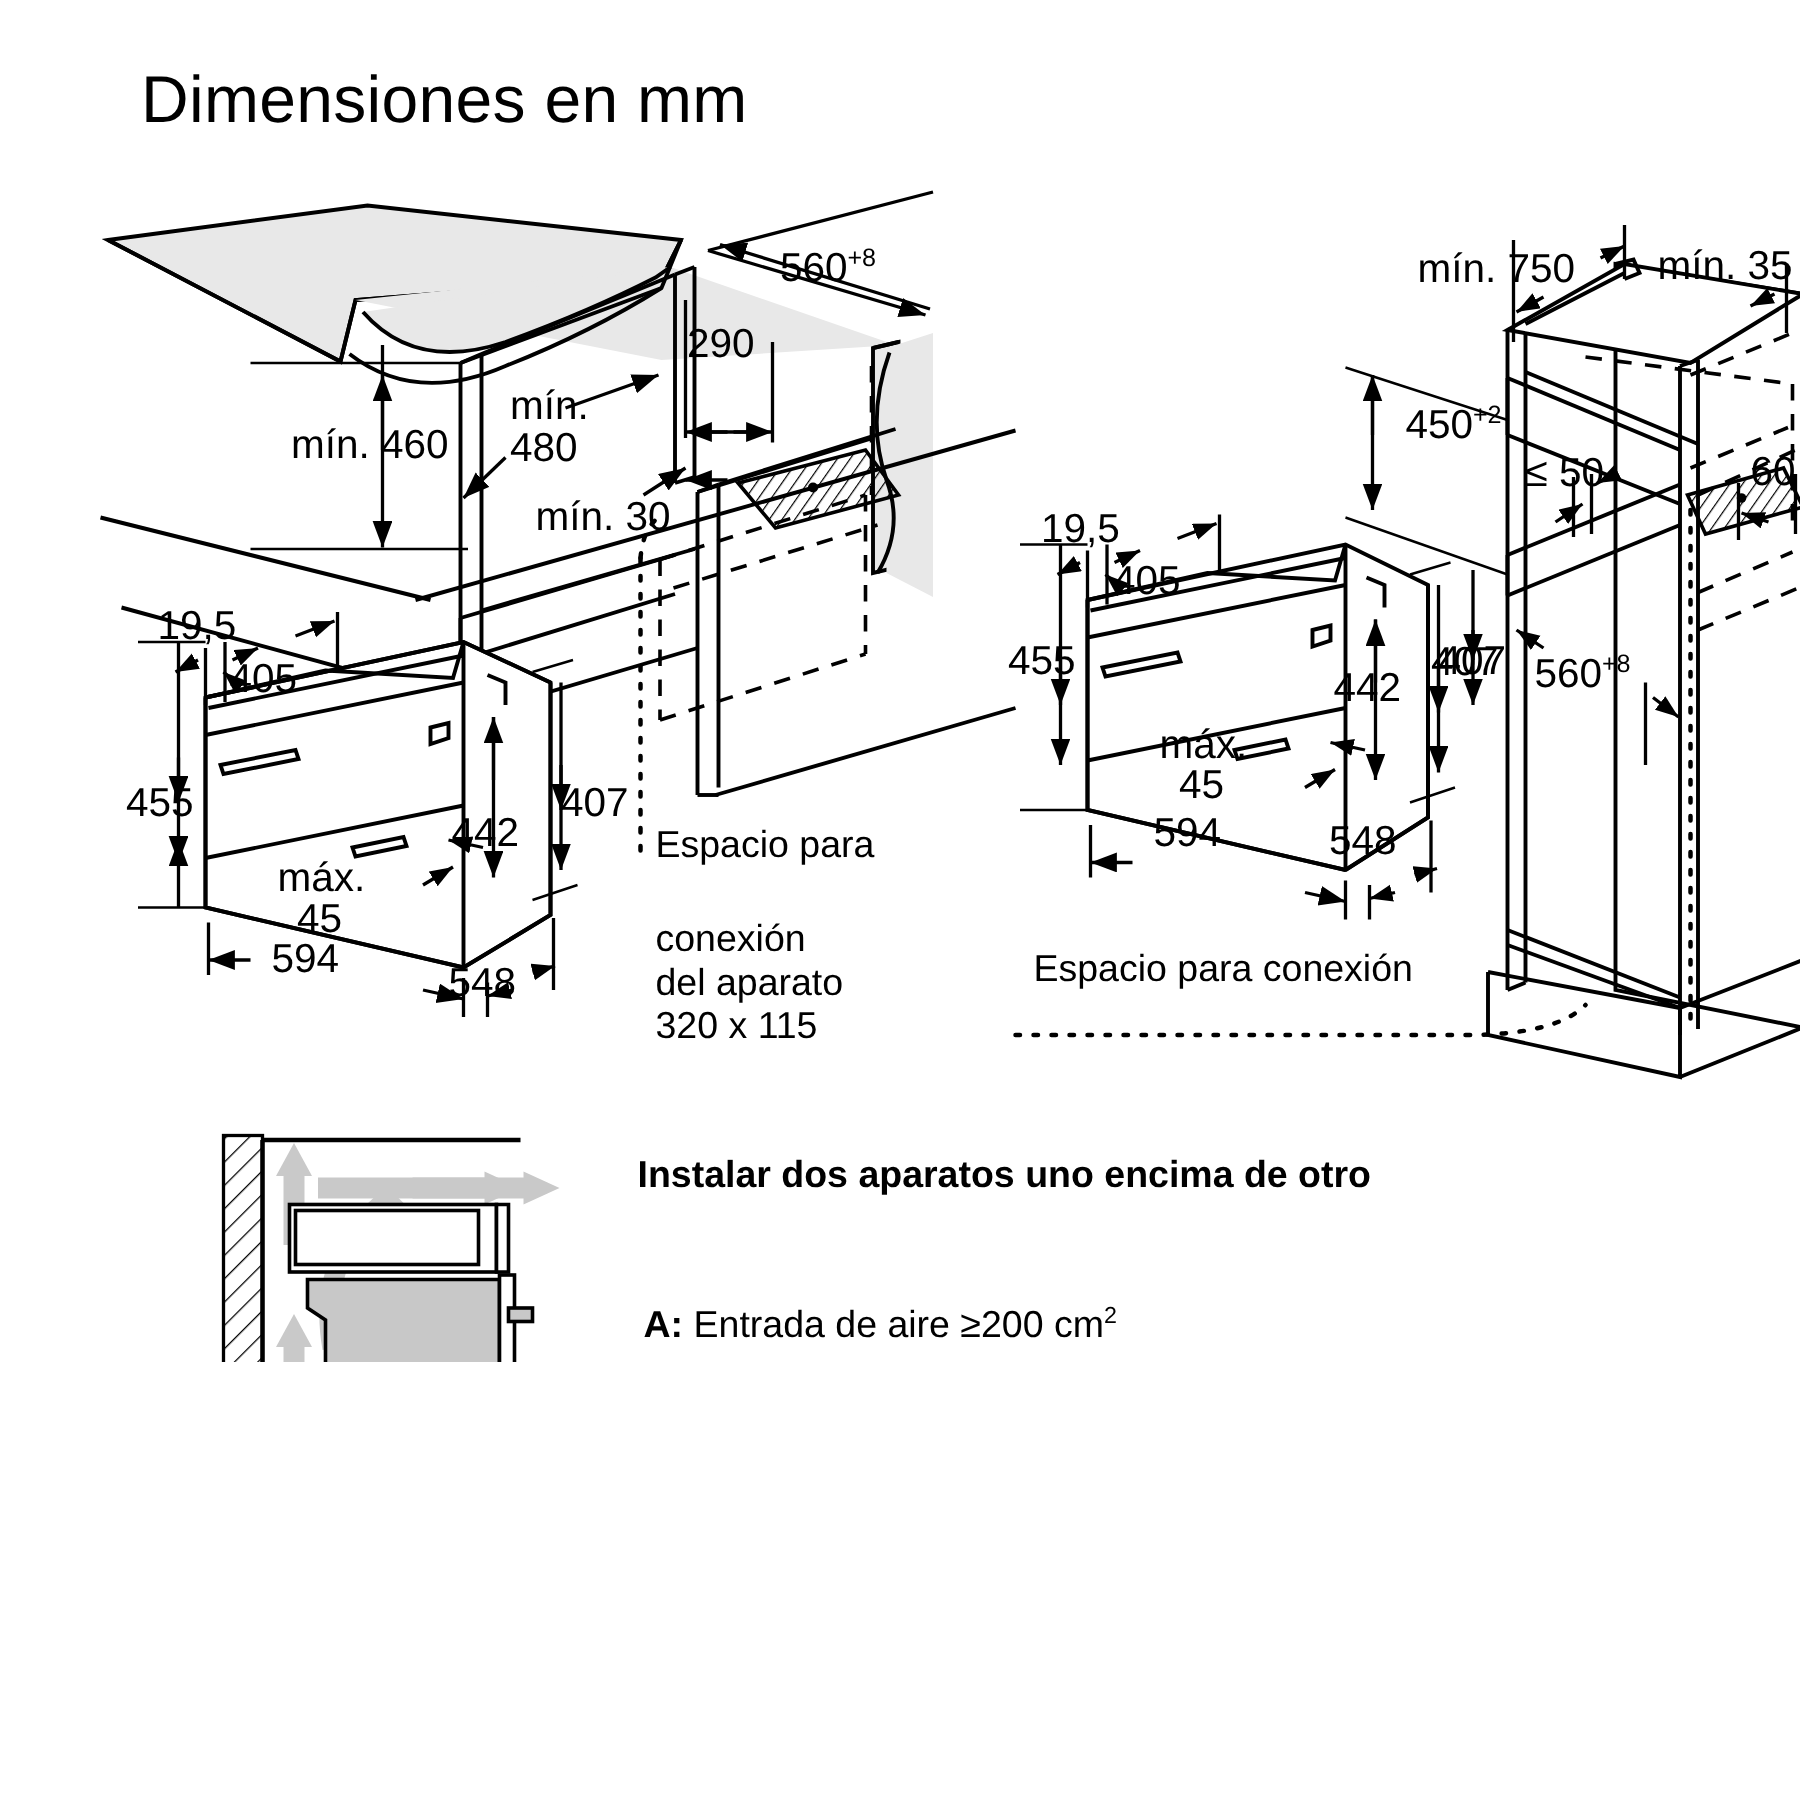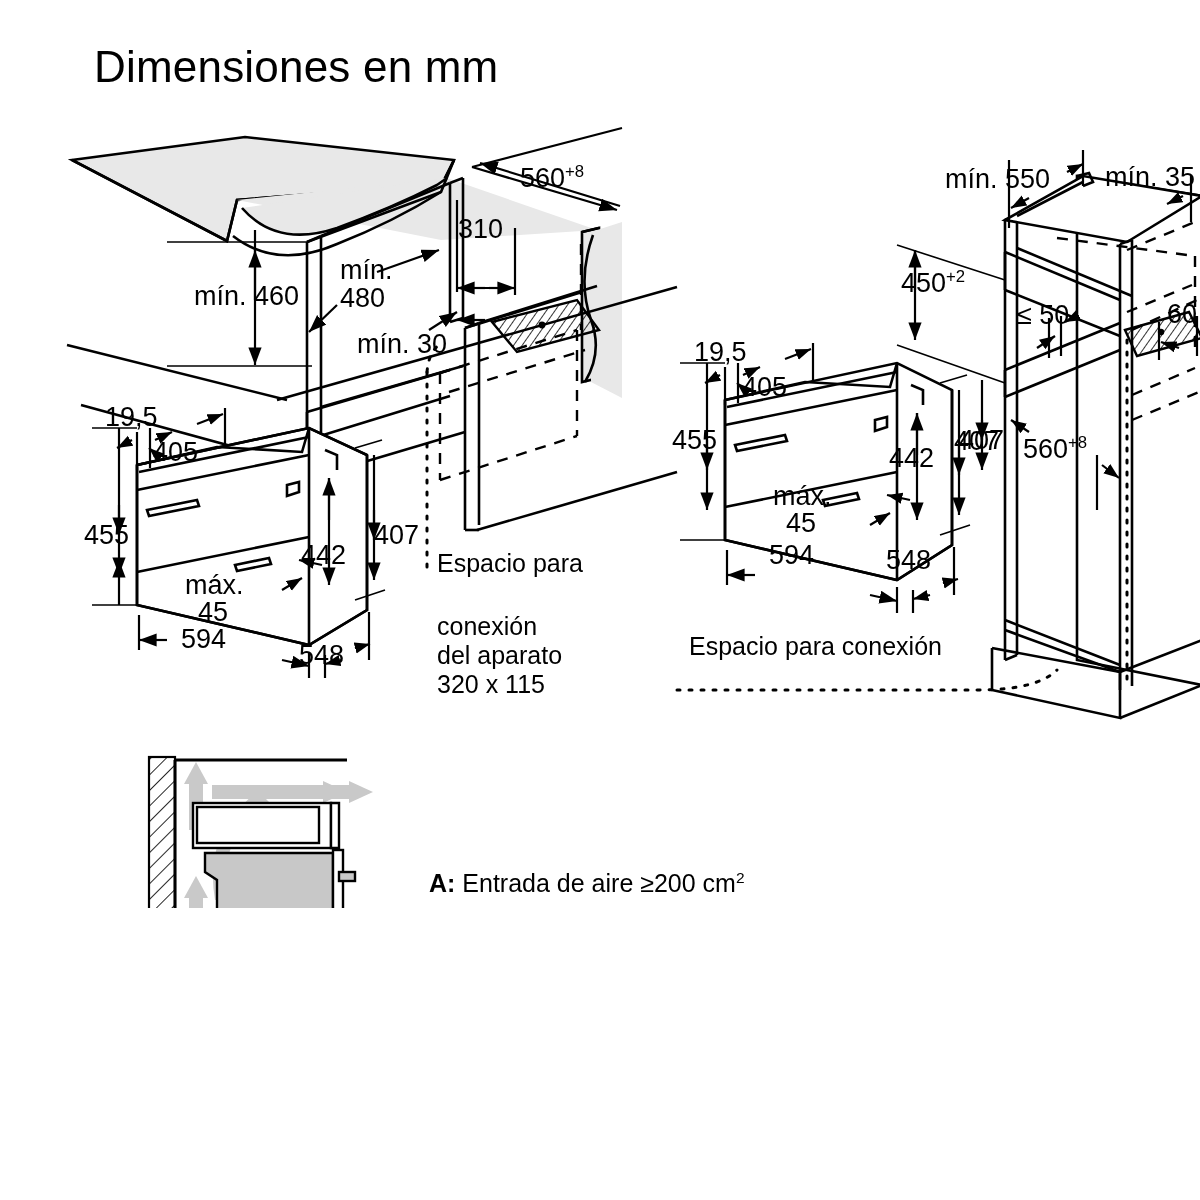--- a/index.html
+++ b/index.html
@@ -453,21 +453,21 @@
       <rect x="168" y="1166" width="26" height="12" fill="#ffffff"></rect>
       <rect x="262" y="1145" width="8" height="28" fill="#ffffff"></rect>
       <rect x="254" y="1166" width="26" height="12" fill="#ffffff"></rect>
       <rect x="284" y="1143" width="8" height="14" fill="#ffffff" stroke-width="1.6"></rect>
       <rect x="284" y="1165" width="8" height="14" fill="#ffffff" stroke-width="1.6"></rect>
       <path d="M288,1157 L288,1165" stroke-dasharray="3,4" stroke-width="1.6"></path>
     </g>
   </svg>
 
   <div class="lbl dim" style="left:483px; top:163px;"><span>560</span><span class="sup">+8</span></div>
-  <div class="lbl dim" style="left:421px; top:215px;">310</div>
+  <div class="lbl dim" style="left:421px; top:215px;">290</div>
   <div class="lbl dim" style="left:157px; top:282px;">mín. 460</div>
   <div class="lbl dim" style="left:303px; top:256px;">mín.</div>
   <div class="lbl dim" style="left:303px; top:284px;">480</div>
   <div class="lbl dim" style="left:320px; top:330px;">mín. 30</div>
 
   <div class="lbl dim" style="left:68px; top:403px;">19,5</div>
   <div class="lbl dim" style="left:116px; top:438px;">405</div>
   <div class="lbl dim" style="left:47px; top:521px;">455</div>
   <div class="lbl dim" style="left:264px; top:541px;">442</div>
   <div class="lbl dim" style="left:337px; top:521px;">407</div>
@@ -486,24 +486,25 @@
   <div class="lbl dim" style="left:635px; top:426px;">455</div>
   <div class="lbl dim" style="left:852px; top:444px;">442</div>
   <div class="lbl dim" style="left:922px; top:426px;">407</div>
   <div class="lbl dim" style="left:736px; top:482px;">máx.</div>
   <div class="lbl dim" style="left:749px; top:509px;">45</div>
   <div class="lbl dim" style="left:732px; top:541px;">594</div>
   <div class="lbl dim" style="left:849px; top:546px;">548</div>
 
   <div class="lbl note" style="left:652px; top:632px;">Espacio para conexión</div>
 
-  <div class="lbl dim" style="left:908px; top:165px;">mín. 550</div>
+  <div class="lbl dim" style="left:908px; top:165px;">mín. 750</div>
   <div class="lbl dim" style="left:1068px; top:163px;">mín. 35</div>
-  <div class="lbl dim" style="left:864px; top:268px;"><span>450</span><span class="sup">+2</span></div>
+  <div class="lbl dim" style="left:900px; top:268px;"><span>450</span><span class="sup">+2</span></div>
   <div class="lbl dim" style="left:980px; top:301px;">≤ 50</div>
   <div class="lbl dim" style="left:1130px; top:300px;">60</div>
   <div class="lbl dim" style="left:917px; top:427px;">407</div>
   <div class="lbl dim" style="left:986px; top:434px;"><span>560</span><span class="sup">+8</span></div>
 
+  <div class="lbl heading-bold" style="left:388px; top:766px;">Instalar dos aparatos uno encima de otro</div>
   <div class="lbl legend-row" style="left:392px; top:870px;text-align:center;"><b>A:</b>&nbsp;<span>Entrada de aire ≥200 cm</span><span class="sup">2</span></div>
   <div class="lbl a-tag" style="left:334px; top:1138px;">(A)</div>
 
 </div>
 
 </body></html>

